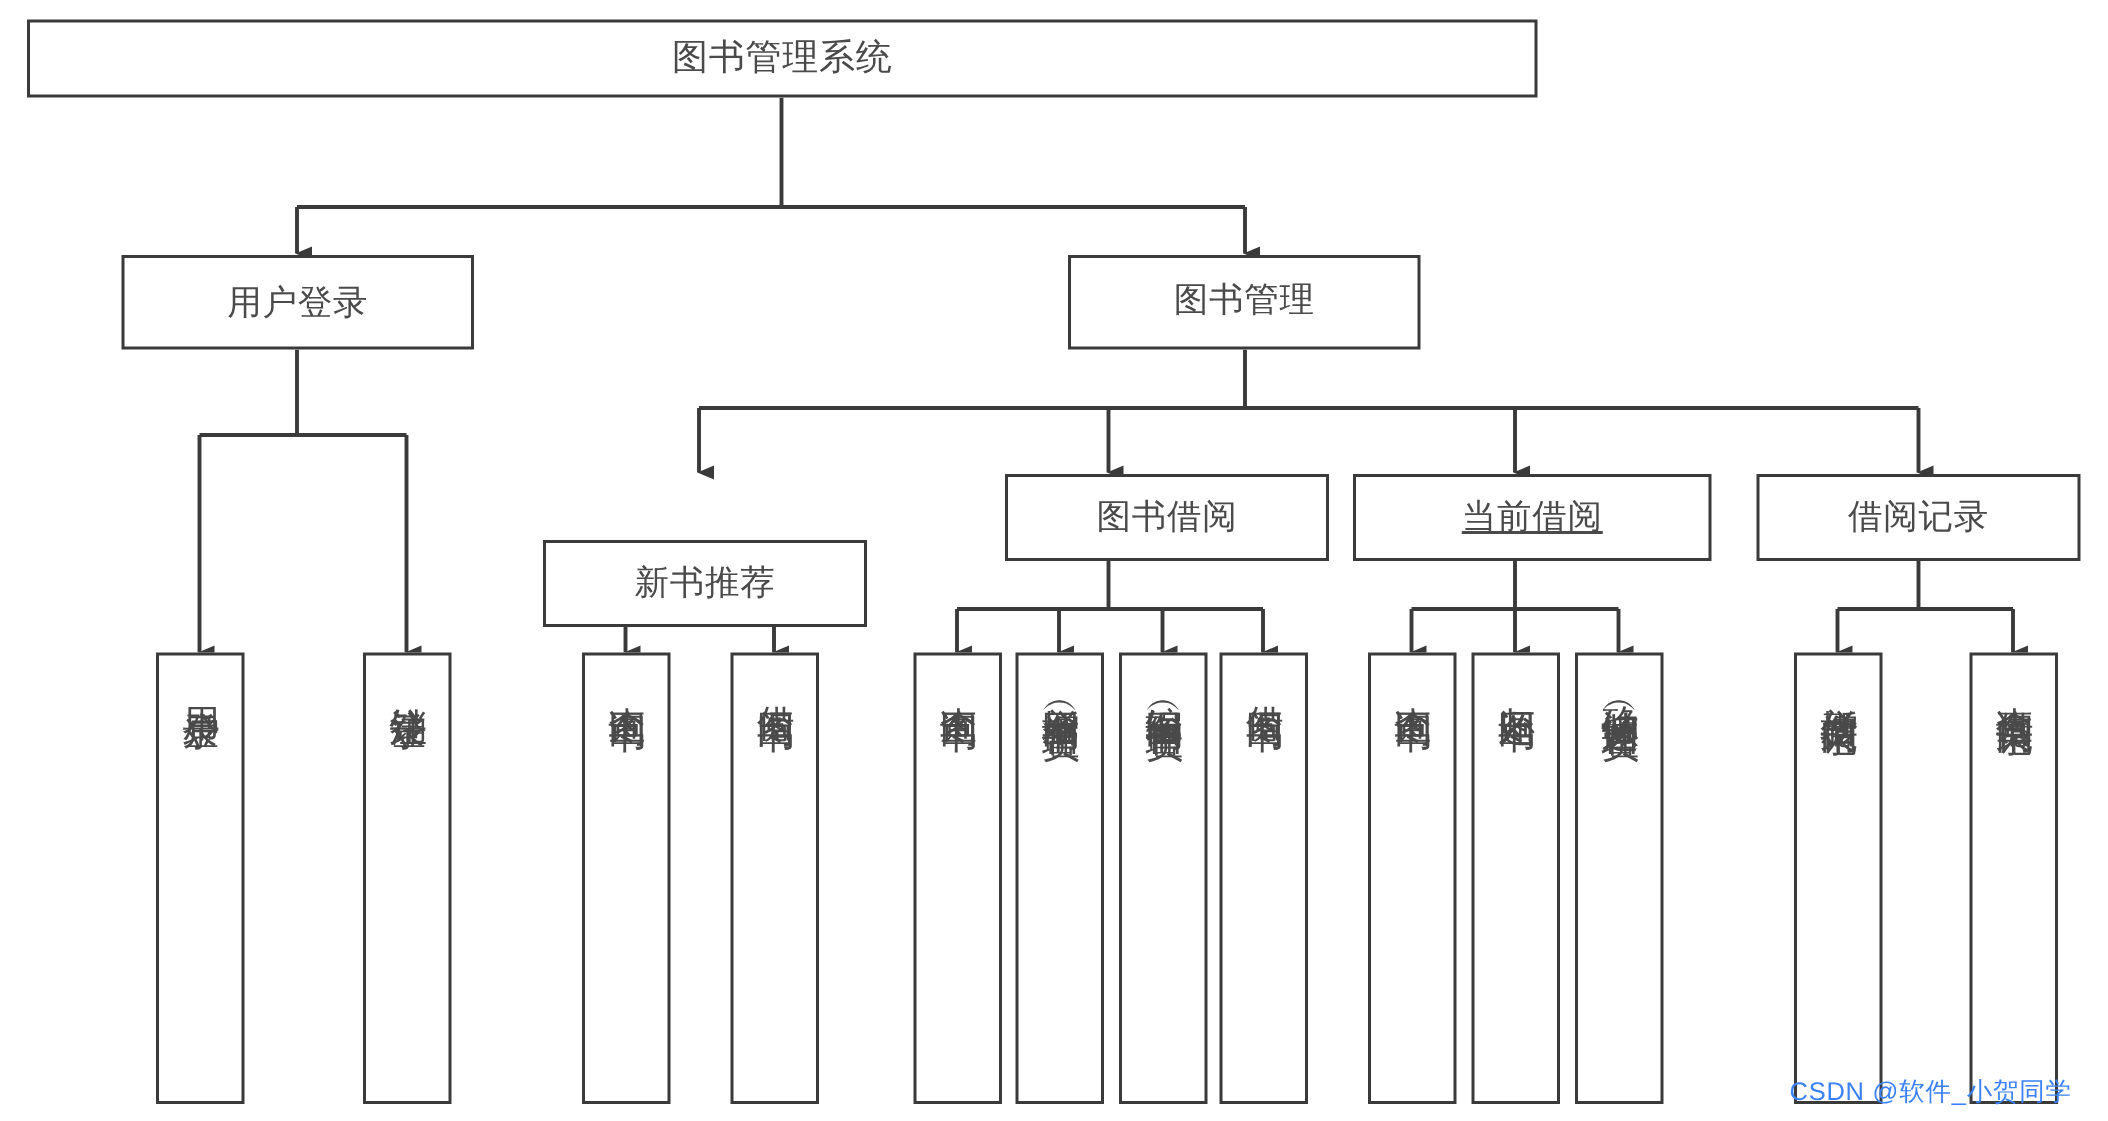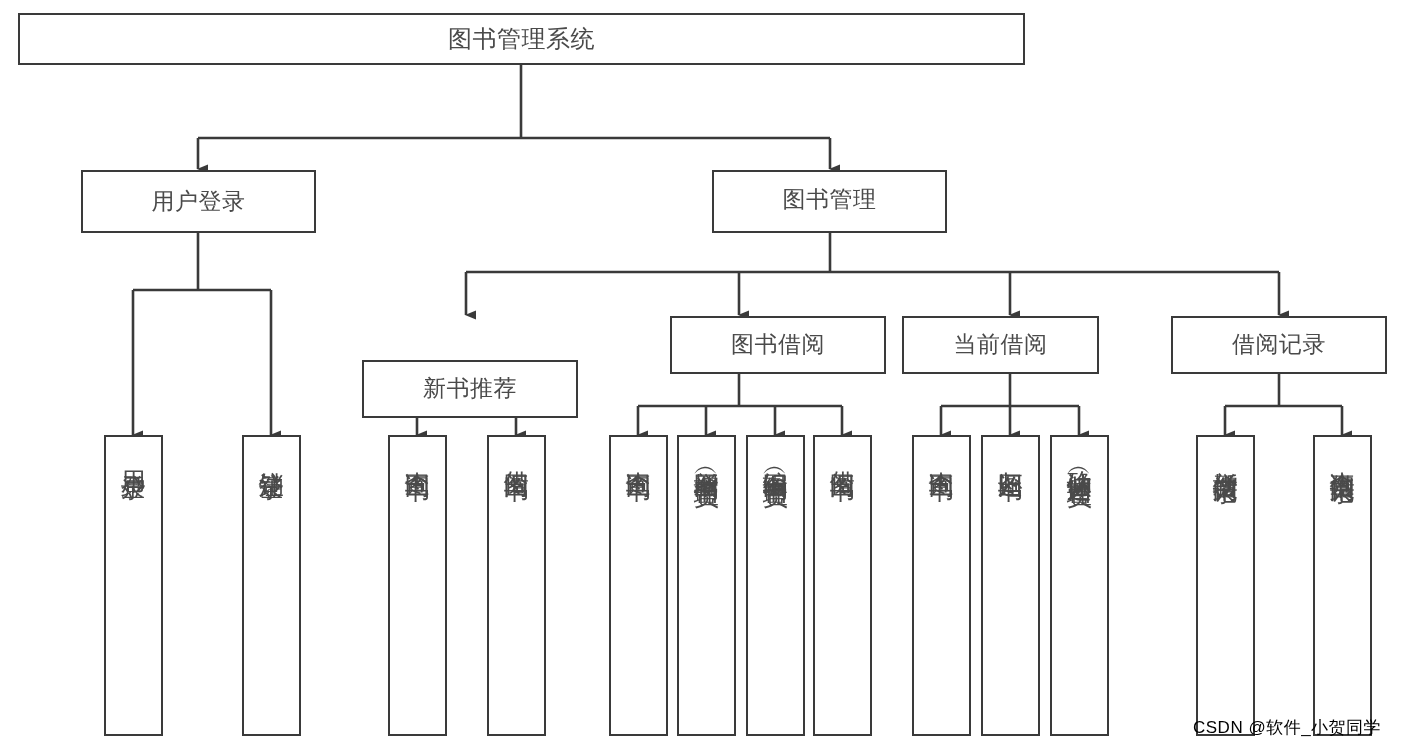--- a/index.html
+++ b/index.html
@@ -59,21 +59,21 @@
     letter-spacing: 2px;
     line-height: 1.05;
   }
   .node.root .node-label { font-size: 24px; }
 
   .watermark {
     position: absolute;
     left: 1193px;
     top: 716px;
     font-size: 17px;
-    color: #000000;
+    color: #3b82f6;
     white-space: nowrap;
     letter-spacing: 0.5px;
     font-family: "Liberation Sans", "DejaVu Sans", sans-serif;
   }
 </style>
 </head>
 <body>
 
 <div id="diagram-root">
 
@@ -137,21 +137,21 @@
   <div class="node horizontal" style="left:712px; top:170px; width:235px; height:63px;font-family:Liberation Mono, monospace;">
     <span class="node-label">图书管理</span>
   </div>
 
   <div class="node horizontal" style="left:362px; top:316px; width:216px; height:58px;margin-top:44px;">
     <span class="node-label">新书推荐</span>
   </div>
   <div class="node horizontal" style="left:631px; top:316px; width:216px; height:58px;margin-left:39px;">
     <span class="node-label">图书借阅</span>
   </div>
-  <div class="node horizontal" style="left:902px; top:316px; width:197px; height:58px;">
+  <div class="node horizontal" style="left:902px; top:316px; width:239px; height:58px;text-decoration:underline;">
     <span class="node-label">当前借阅</span>
   </div>
   <div class="node horizontal" style="left:1171px; top:316px; width:216px; height:58px;">
     <span class="node-label">借阅记录</span>
   </div>
 
   <div class="node vertical" style="left:104px; top:435px; width:59px; height:301px;">
     <span class="node-label">用户登录</span>
   </div>
   <div class="node vertical" style="left:242px; top:435px; width:59px; height:301px;">

